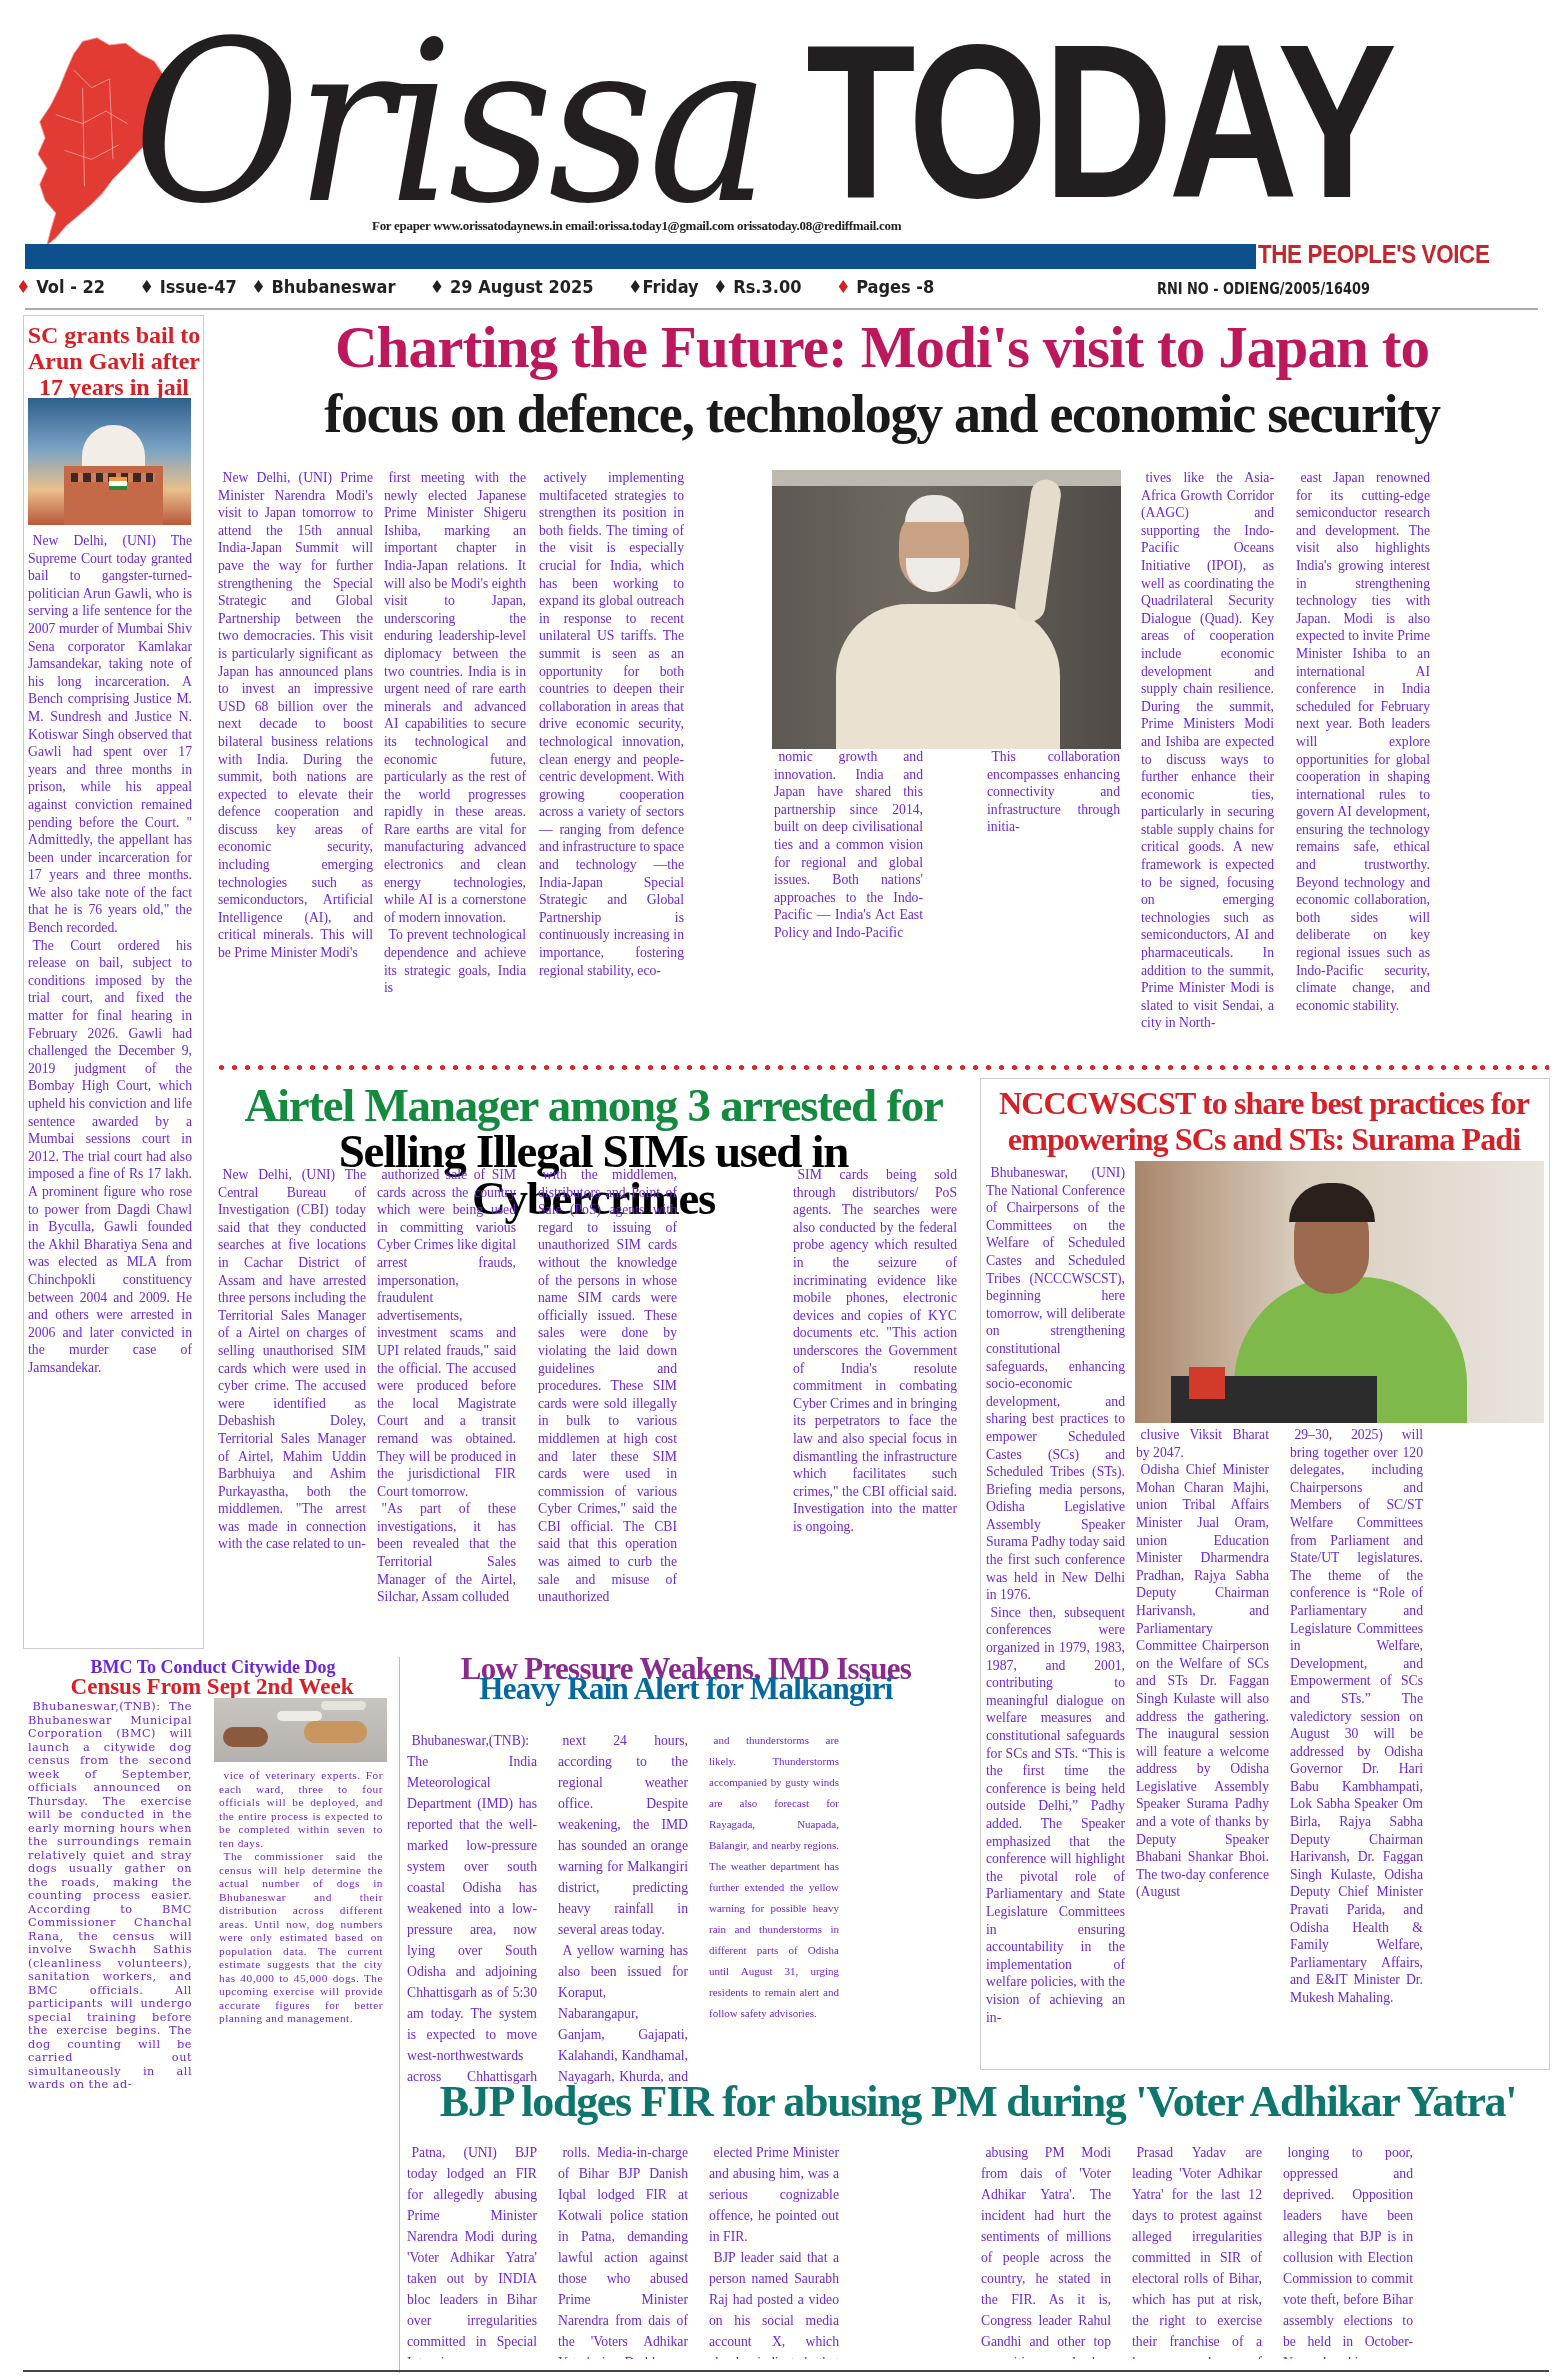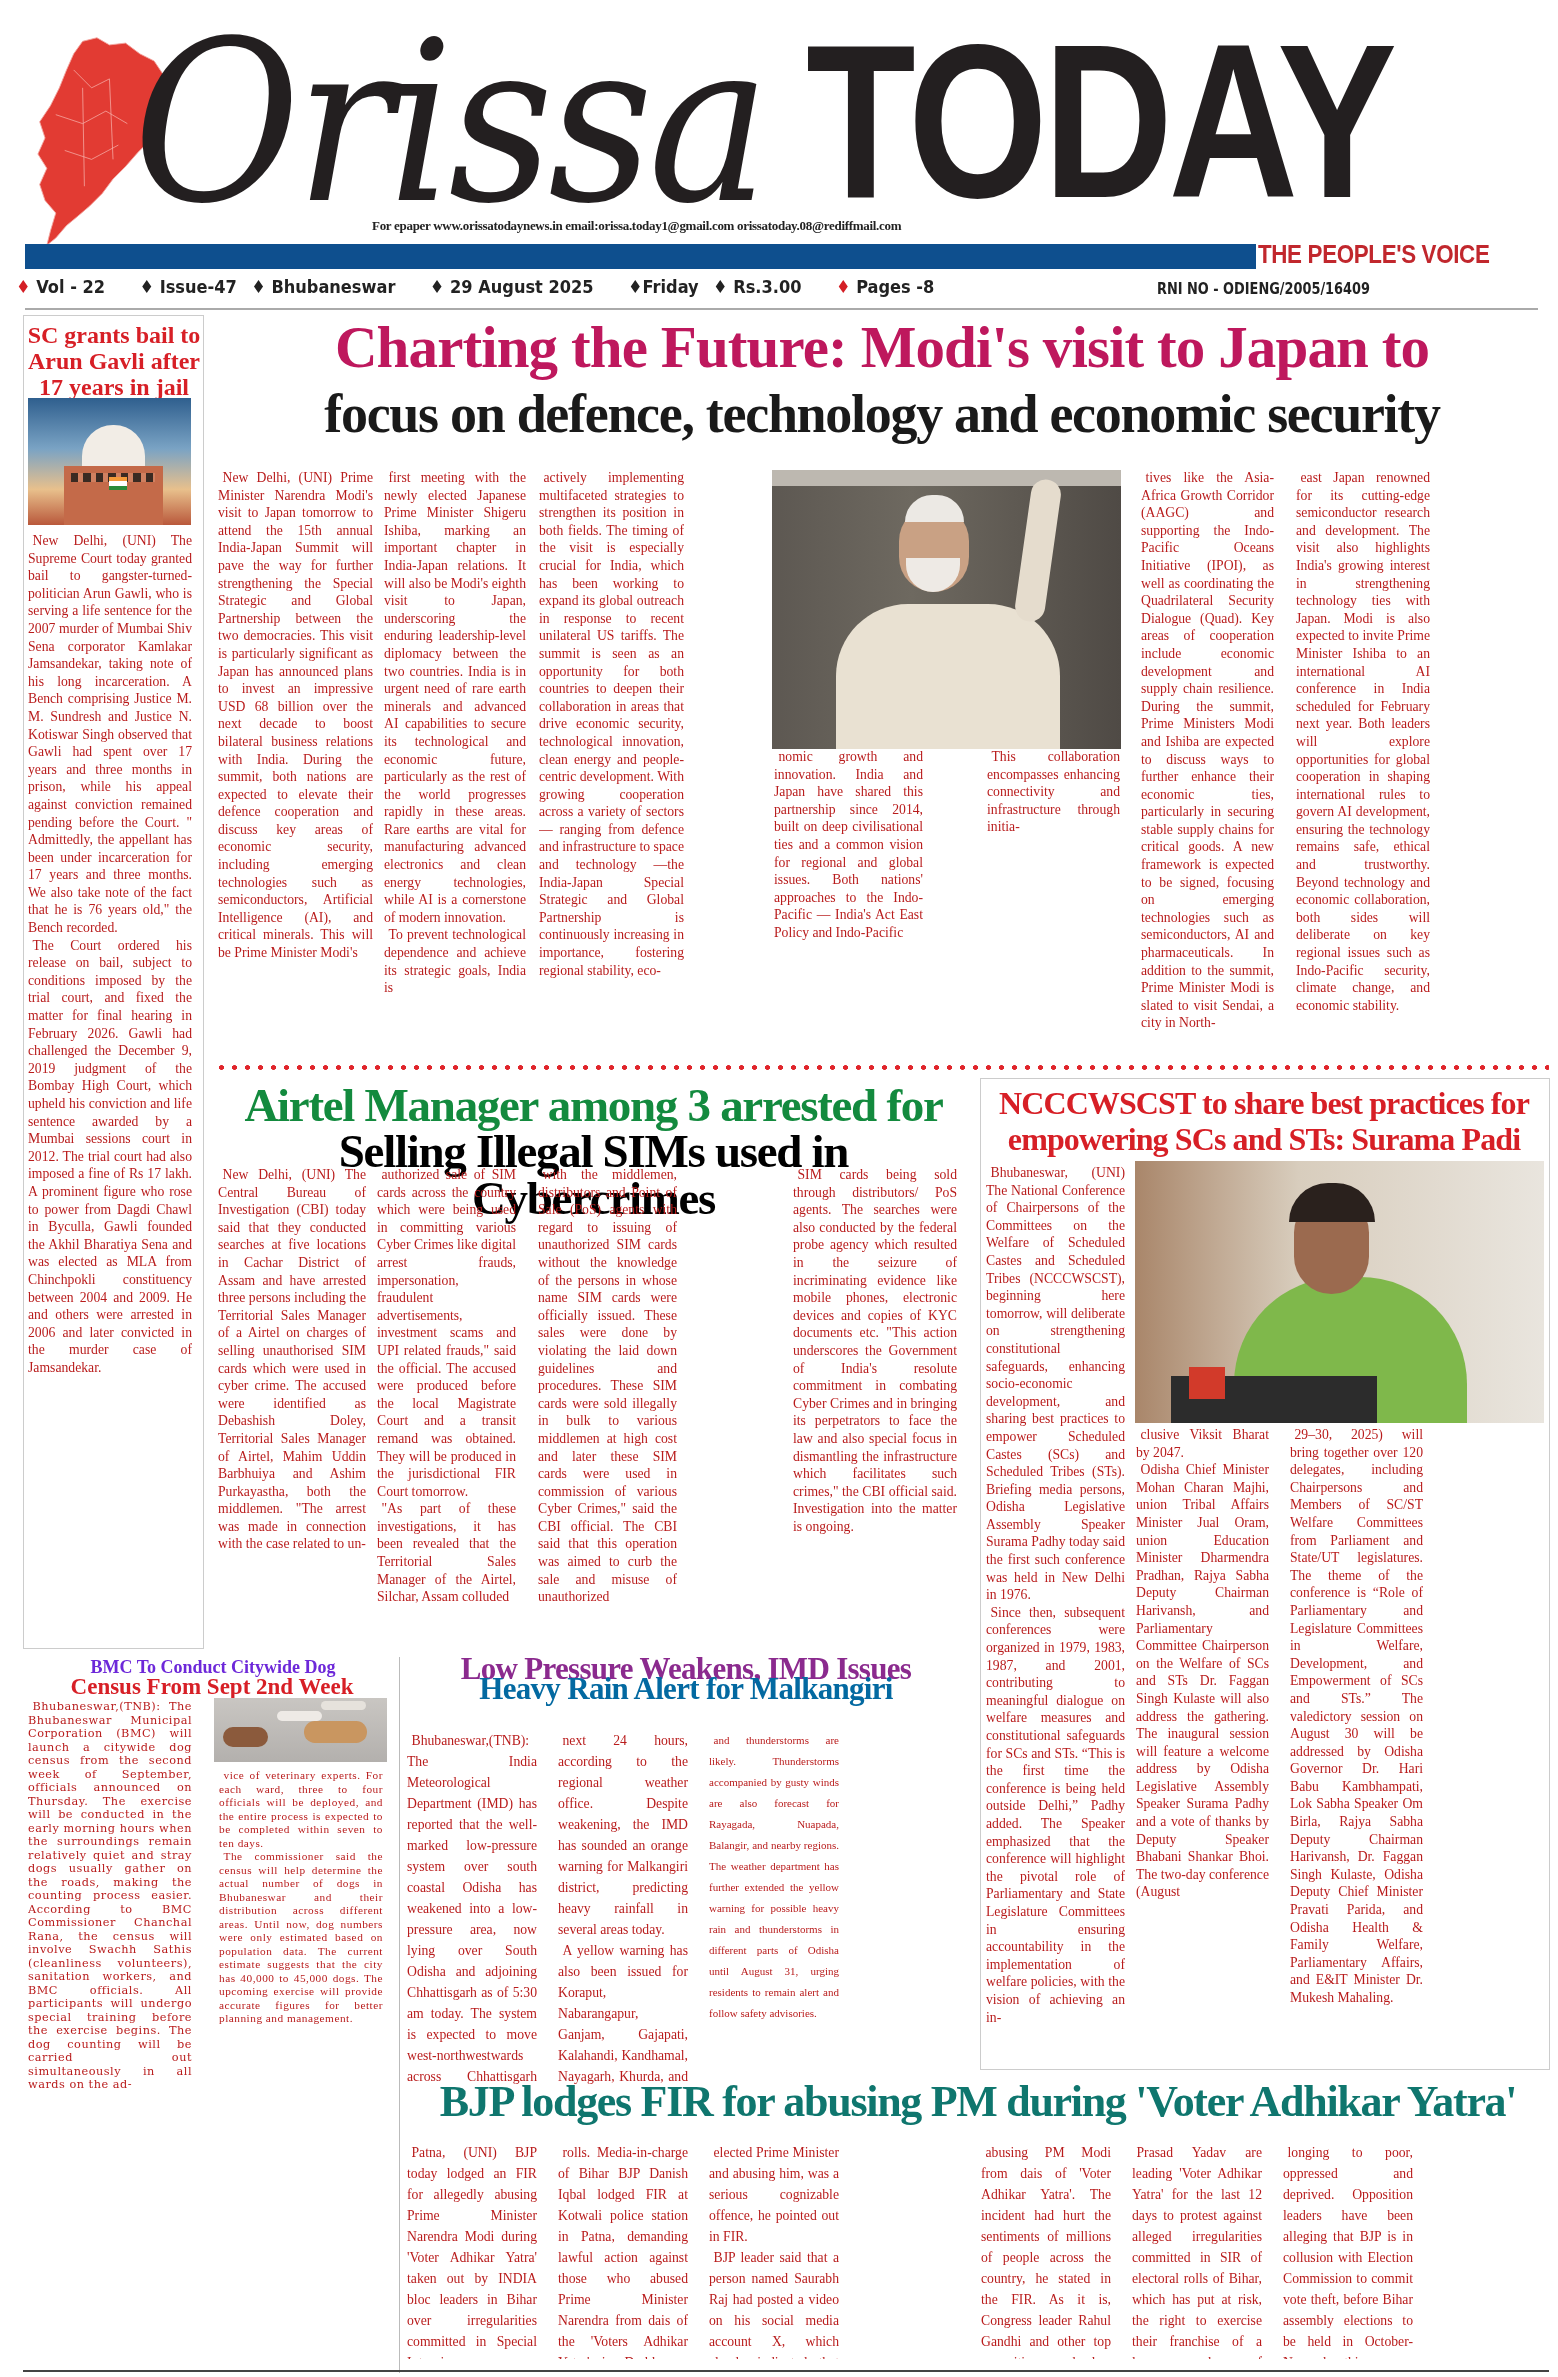--- a/index.html
+++ b/index.html
@@ -12,21 +12,21 @@
 #logo-today{left:806px;top:18px;font-family:"Liberation Sans",sans-serif;font-weight:bold;font-size:219px;line-height:206px;color:#231f20;letter-spacing:-5.4px;transform:scaleX(0.82);transform-origin:left top}
 #contact{left:372px;top:218px;font-size:13px;font-weight:bold;color:#222;letter-spacing:-0.3px}
 #blue-bar{left:25px;top:244px;width:1231px;height:25px;background:#0e4f8e}
 #tagline{left:1258px;top:239px;font-family:"Liberation Sans",sans-serif;font-weight:bold;font-size:26px;color:#c1272d;letter-spacing:-0.4px;transform:scaleX(0.86);transform-origin:left top}
 #infoline{left:16px;top:276px;font-family:"DejaVu Sans",sans-serif;font-weight:bold;font-size:18px;color:#222;white-space:nowrap;transform:scaleX(0.9);transform-origin:left top}
 #infoline span{margin-right:16px}
 .dia{color:#d41f26}
 #rni{left:1157px;top:280px;font-family:"DejaVu Sans",sans-serif;font-weight:bold;font-size:15px;color:#222;transform:scaleX(0.86);transform-origin:left top}
 #rule-top{left:25px;top:308px;width:1513px;height:1.8px;background:#aaa}
 
-.col{position:absolute;font-size:13.7px;line-height:17.6px;text-align:justify;hyphens:auto;color:#b91c1c;overflow:hidden}
+.col{position:absolute;font-size:13.7px;line-height:17.6px;text-align:justify;hyphens:auto;color:#6d28d9;overflow:hidden}
 .col p{text-indent:4.5px}
 .hl{position:absolute;text-align:center;font-weight:bold;font-family:"Liberation Serif",serif;line-height:1}
 .photo{position:absolute;overflow:hidden}
 .boxed{position:absolute;border:1.8px solid #ccc}
 .dots{position:absolute;height:5.4px;background-image:radial-gradient(circle,#e0252b 2.3px,transparent 2.7px);background-size:13px 5.4px;background-repeat:repeat-x}
 .hr{position:absolute;height:1.8px;background:#444}
 .vr{position:absolute;width:0.9px;background:#bbb}
 </style>
 </head>
 <body>

